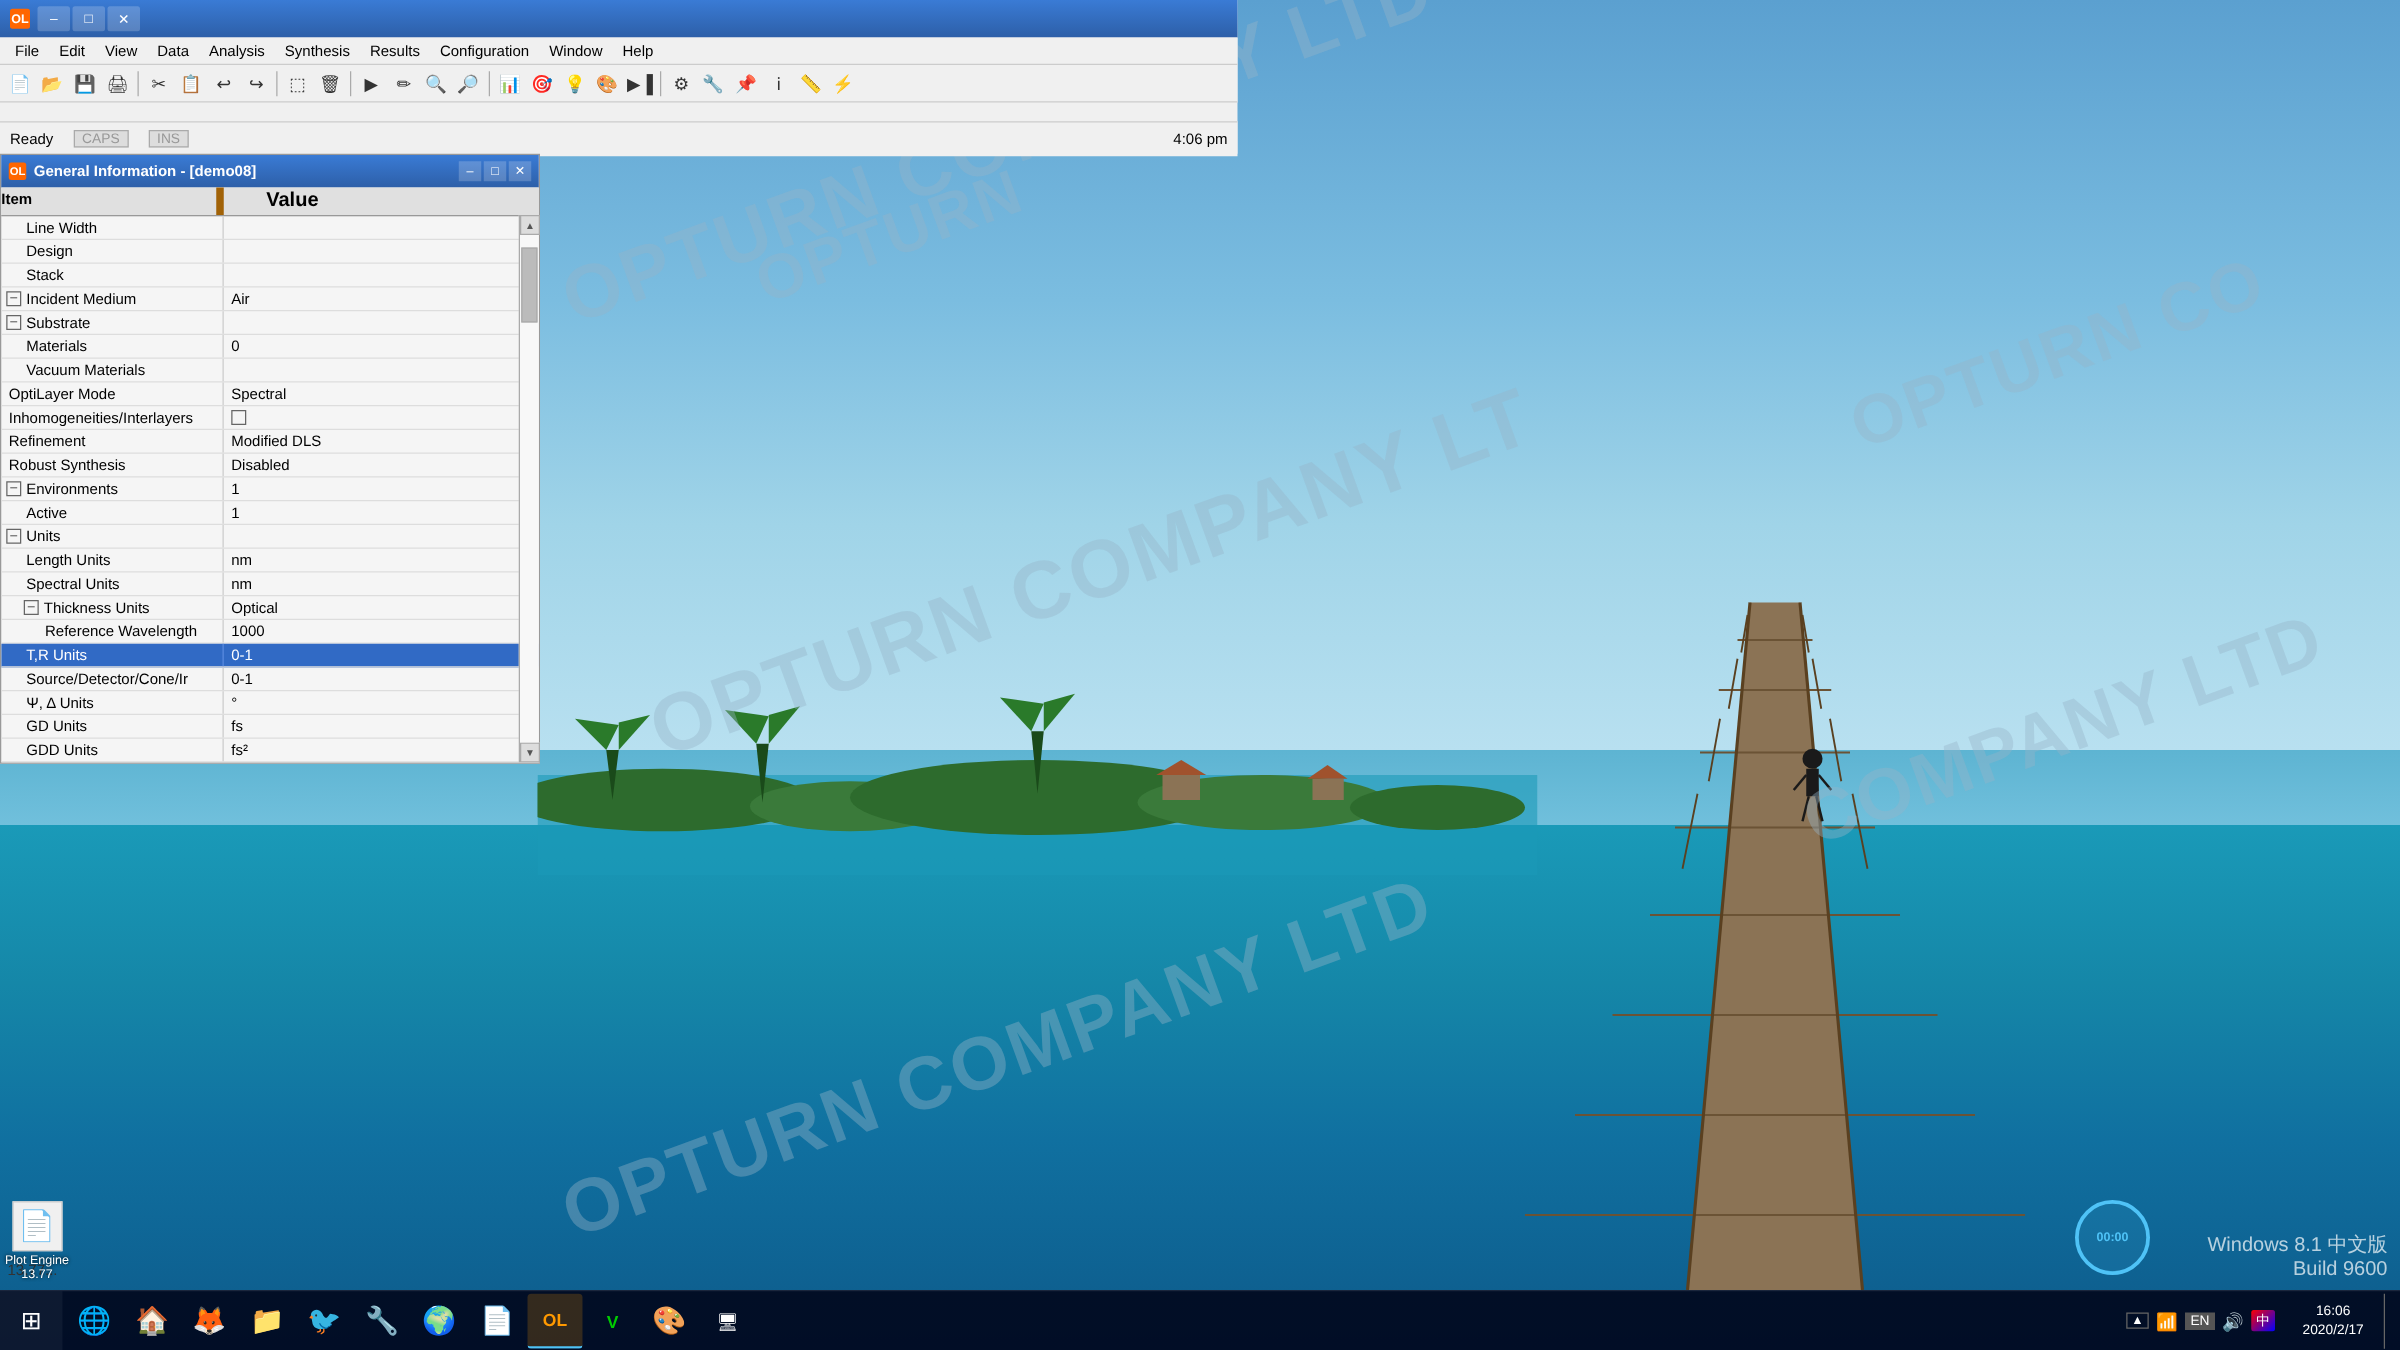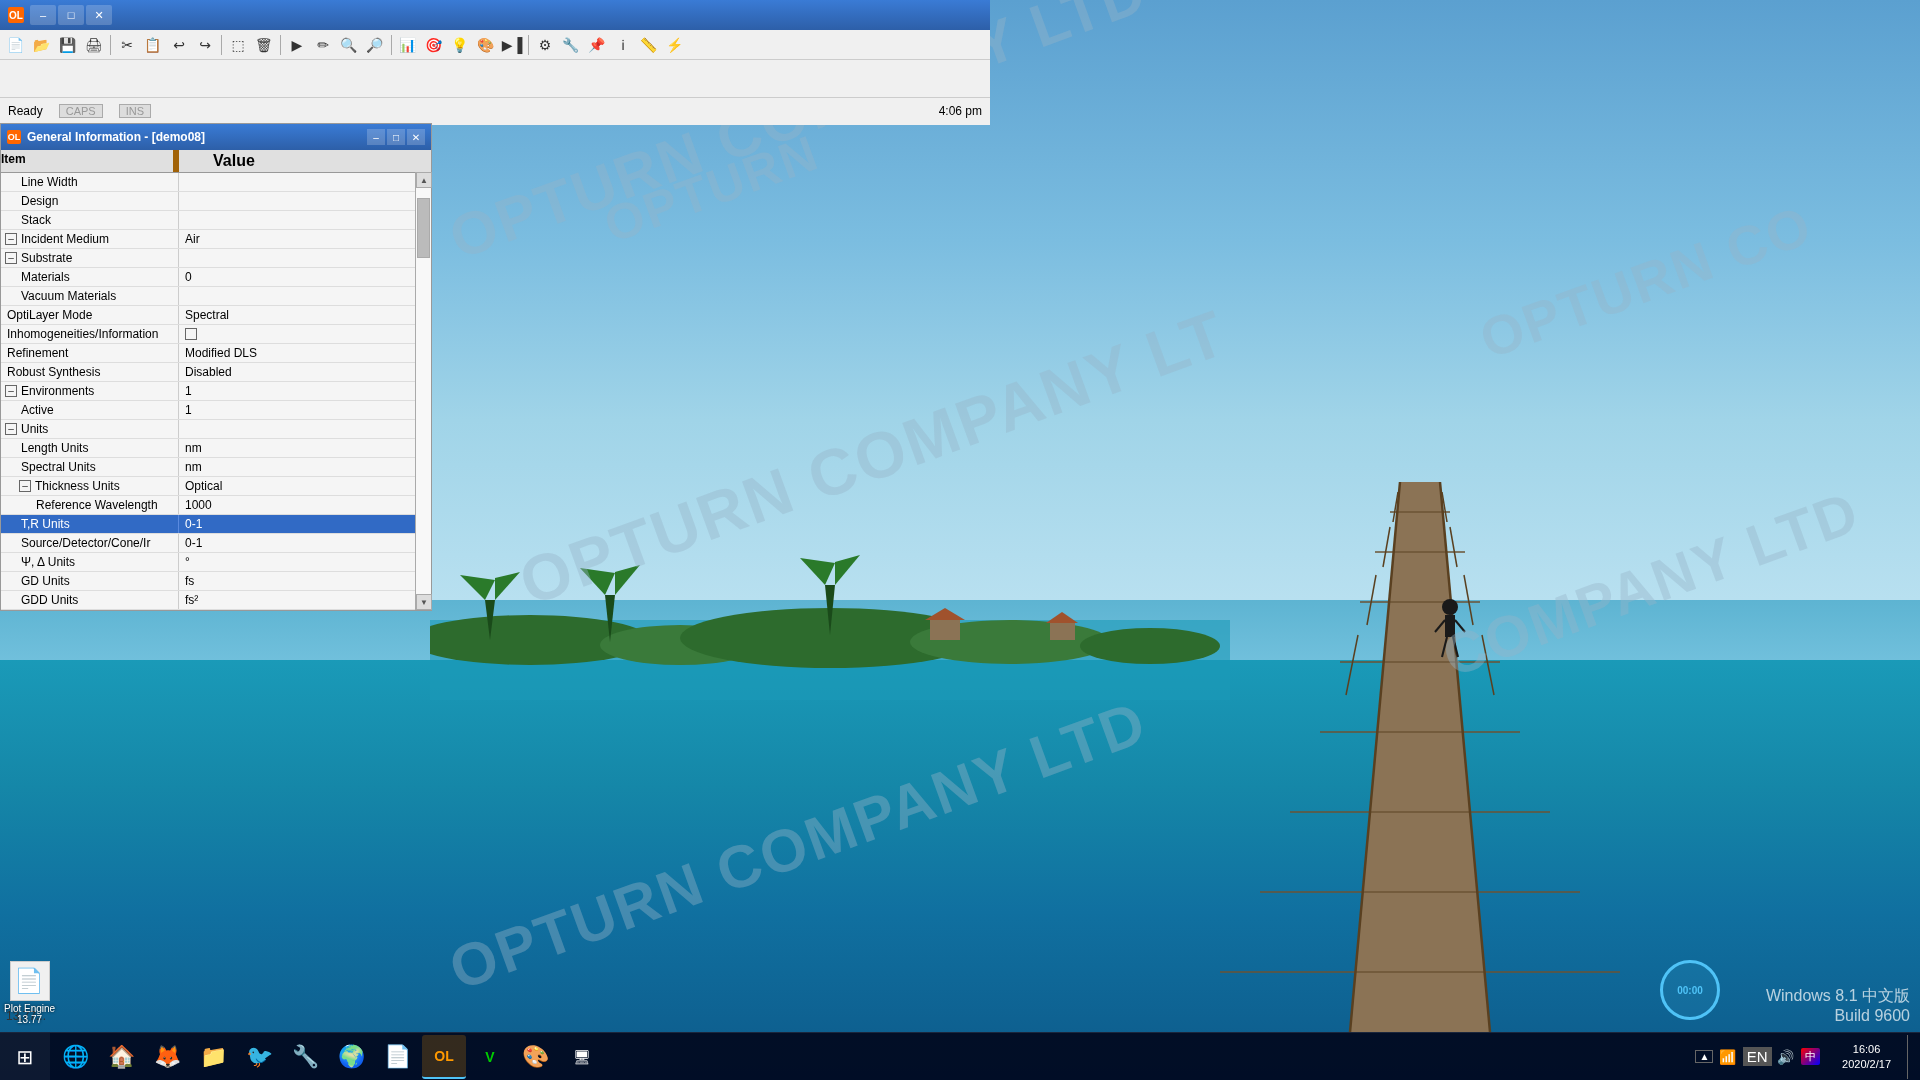--- a/index.html
+++ b/index.html
@@ -612,20 +612,32 @@
 
   <div id="title-bar">
     <div class="title-bar-icon">OL</div>
     <div class="title-bar-controls">
       <button class="title-btn">–</button>
       <button class="title-btn">□</button>
       <button class="title-btn close">✕</button>
     </div>
   </div>
 
+  <div id="menu-bar">
+    <span class="menu-item">File</span>
+    <span class="menu-item">Edit</span>
+    <span class="menu-item">View</span>
+    <span class="menu-item">Data</span>
+    <span class="menu-item">Analysis</span>
+    <span class="menu-item">Synthesis</span>
+    <span class="menu-item">Results</span>
+    <span class="menu-item">Configuration</span>
+    <span class="menu-item">Window</span>
+    <span class="menu-item">Help</span>
+  </div>
 
   <div id="toolbar">
 
     <button class="toolbar-btn">📄</button>
     <button class="toolbar-btn">📂</button>
     <button class="toolbar-btn">💾</button>
     <button class="toolbar-btn">🖨</button>
     <div class="toolbar-sep"></div>
 
     <button class="toolbar-btn">✂</button>
@@ -729,21 +741,21 @@
         <div class="cell-item indent1">Vacuum Materials</div>
         <div class="cell-value"></div>
       </div>
 
       <div class="table-row">
         <div class="cell-item" style="padding-left:6px;">OptiLayer Mode</div>
         <div class="cell-value">Spectral</div>
       </div>
 
       <div class="table-row">
-        <div class="cell-item" style="padding-left:6px;">Inhomogeneities/Information</div>
+        <div class="cell-item" style="padding-left:6px;">Inhomogeneities/Interlayers</div>
         <div class="cell-value">
           <span class="checkbox"></span>
         </div>
       </div>
 
       <div class="table-row">
         <div class="cell-item" style="padding-left:6px;">Refinement</div>
         <div class="cell-value">Modified DLS</div>
       </div>
 
@@ -866,21 +878,21 @@
     <div class="taskbar-icon" style="color:#00cc00; font-weight:bold; font-size:14px;">V</div>
     <div class="taskbar-icon">🎨</div>
     <div class="taskbar-icon" style="font-size:14px;">🖥</div>
   </div>
 
   <div class="taskbar-right">
 
     <div class="taskbar-systray">
       <span style="font-size:10px; border:1px solid #666; padding:0 3px; cursor:pointer;">▲</span>
       <span style="font-size:14px;">📶</span>
-      <span style="font-size:15px; background:#555; padding:1px 4px;">EN</span>
+      <span style="font-size:11px; background:#555; padding:1px 4px;">EN</span>
       <span style="font-size:14px;">🔊</span>
       <span style="font-size:11px; background:linear-gradient(135deg,red,blue); padding:1px 4px; border-radius:2px;">中</span>
     </div>
 
     <div class="taskbar-clock">
       <div>16:06</div>
       <div>2020/2/17</div>
     </div>
 
     <div style="width:5px; height:44px; border-left:1px solid #666; cursor:pointer;"></div>

